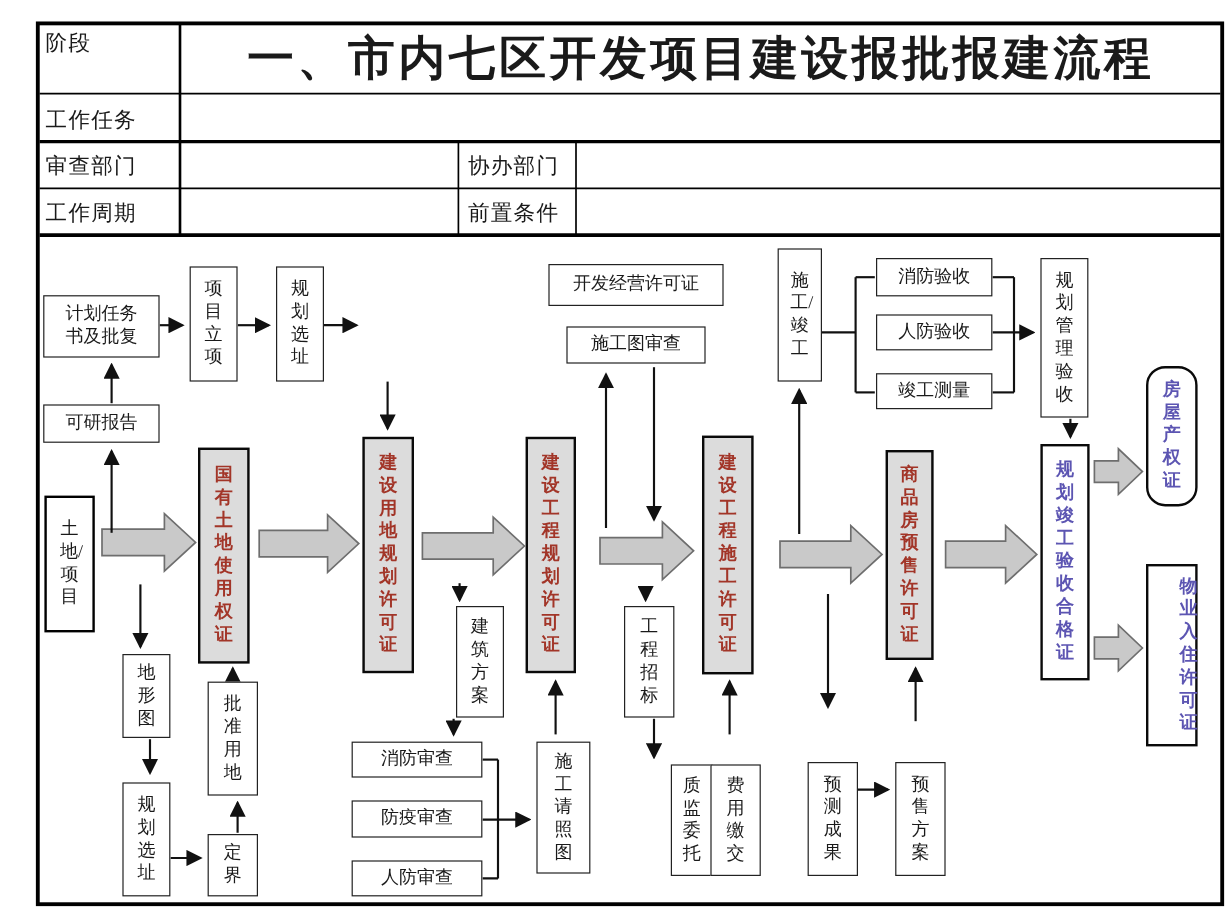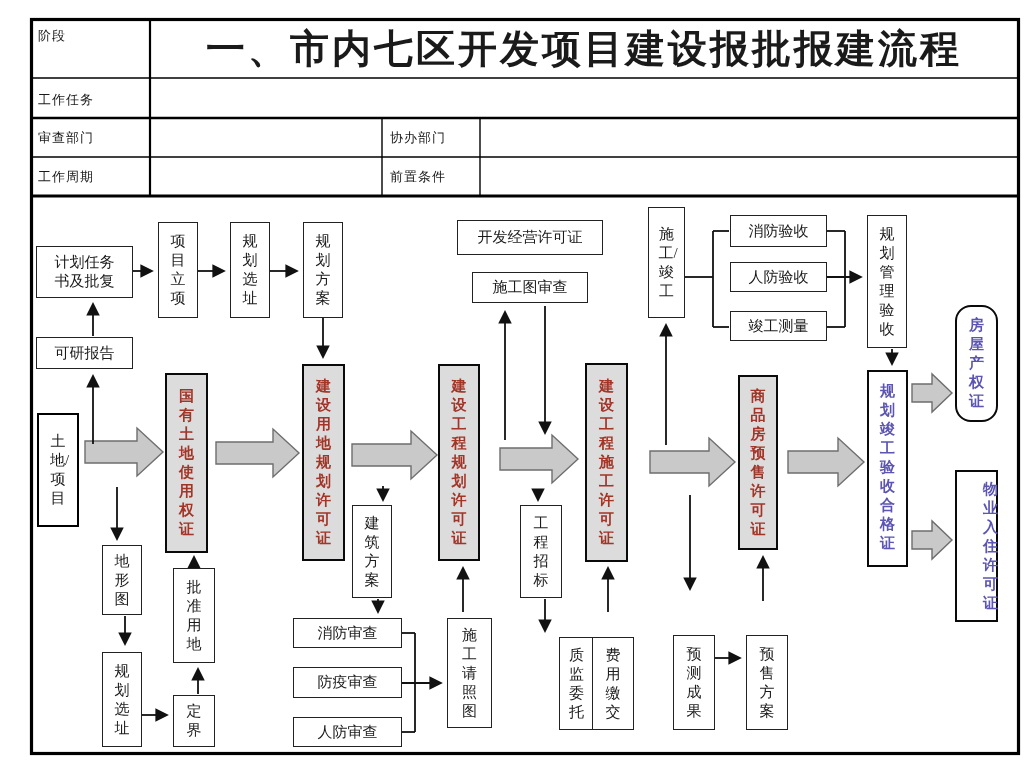--- a/index.html
+++ b/index.html
@@ -1,21 +1,21 @@
 <!DOCTYPE html>
 <html><head>
 <meta charset="utf-8">
 <style>
   html,body{margin:0;padding:0;background:#fff;}
   .canvas{
     position:relative;width:1025px;height:769px;background:#fff;overflow:hidden;
     font-family:"Liberation Serif","DejaVu Serif",serif;color:#1a1a1a;
   }
   .canvas svg{position:absolute;left:0;top:0;z-index:1;}
-  .lbl{position:absolute;z-index:2;display:flex;align-items:center;font-size:13px;letter-spacing:1px;font-family:Liberation Mono, monospace;}
+  .lbl{position:absolute;z-index:2;display:flex;align-items:center;font-size:18px;letter-spacing:1px;font-family:Liberation Mono, monospace;}
   .title{
     position:absolute;z-index:2;display:flex;align-items:center;justify-content:center;
     font-size:39px;font-weight:bold;letter-spacing:3px;white-space:nowrap;
   }
   .box{
     position:absolute;z-index:2;box-sizing:border-box;border:1.6px solid #222;background:#fff;
     display:flex;align-items:center;justify-content:center;text-align:center;
     font-size:15px;line-height:19px;color:#1a1a1a;
   }
   .box span{display:block;}
@@ -128,23 +128,20 @@
     </div>
   <div class="box" style="left:36px;top:337px;width:97px;height:32px;">
       <span>可研报告</span>
     </div>
   <div class="box v" style="left:158px;top:222px;width:40px;height:96px;">
       <span>项目立项</span>
     </div>
   <div class="box v" style="left:230px;top:222px;width:40px;height:96px;">
       <span>规划选址</span>
     </div>
-  <div class="box v" style="left:303px;top:222px;width:40px;height:96px;">
-      <span>规划方案</span>
-    </div>
   <div class="box v thick" style="left:37px;top:413px;width:42px;height:114px;">
       <span>土地/项目</span>
     </div>
   <div class="box v" style="left:102px;top:545px;width:40px;height:70px;">
       <span>地形图</span>
     </div>
   <div class="box v" style="left:102px;top:652px;width:40px;height:95px;">
       <span>规划选址</span>
     </div>
   <div class="box v" style="left:173px;top:695px;width:42px;height:52px;">
@@ -152,21 +149,21 @@
     </div>
   <div class="box v" style="left:173px;top:568px;width:42px;height:95px;">
       <span>批准用地</span>
     </div>
   <div class="box v red" style="left:165px;top:373px;width:43px;height:180px;">
       <span>国有土地使用权证</span>
     </div>
   <div class="box v red" style="left:302px;top:364px;width:43px;height:197px;">
       <span>建设用地规划许可证</span>
     </div>
-  <div class="box v" style="left:352px;top:505px;width:40px;height:93px;">
+  <div class="box v" style="left:380px;top:505px;width:40px;height:93px;">
       <span>建筑方案</span>
     </div>
   <div class="box" style="left:293px;top:618px;width:109px;height:30px;">
       <span>消防审查</span>
     </div>
   <div class="box" style="left:293px;top:667px;width:109px;height:31px;">
       <span>防疫审查</span>
     </div>
   <div class="box" style="left:293px;top:717px;width:109px;height:30px;">
       <span>人防审查</span>

